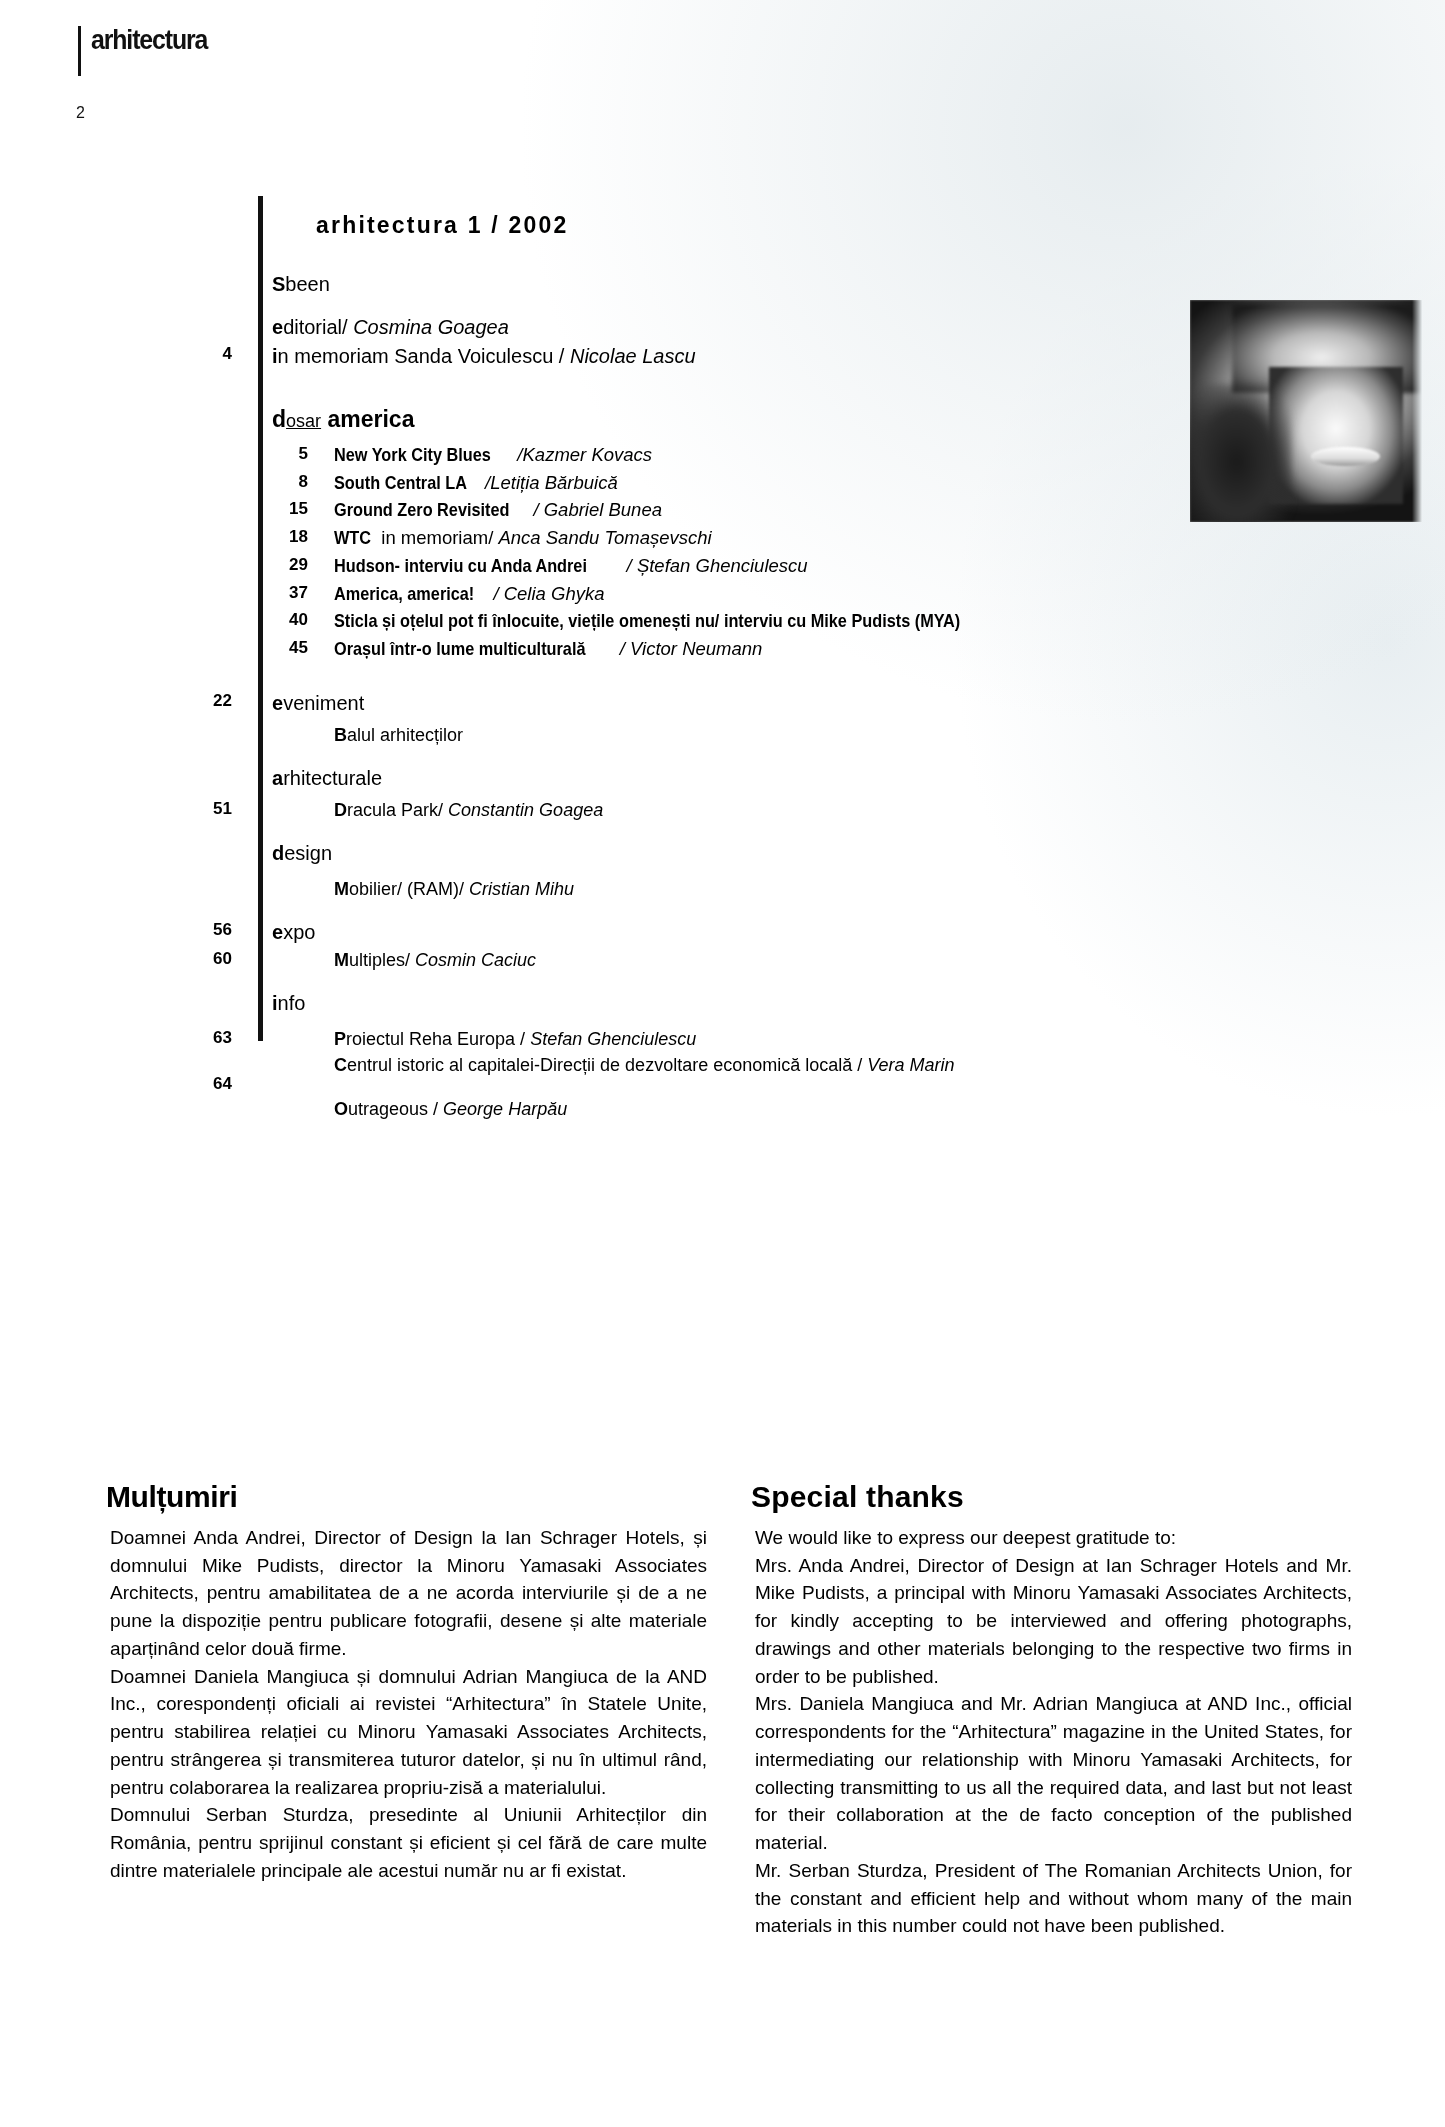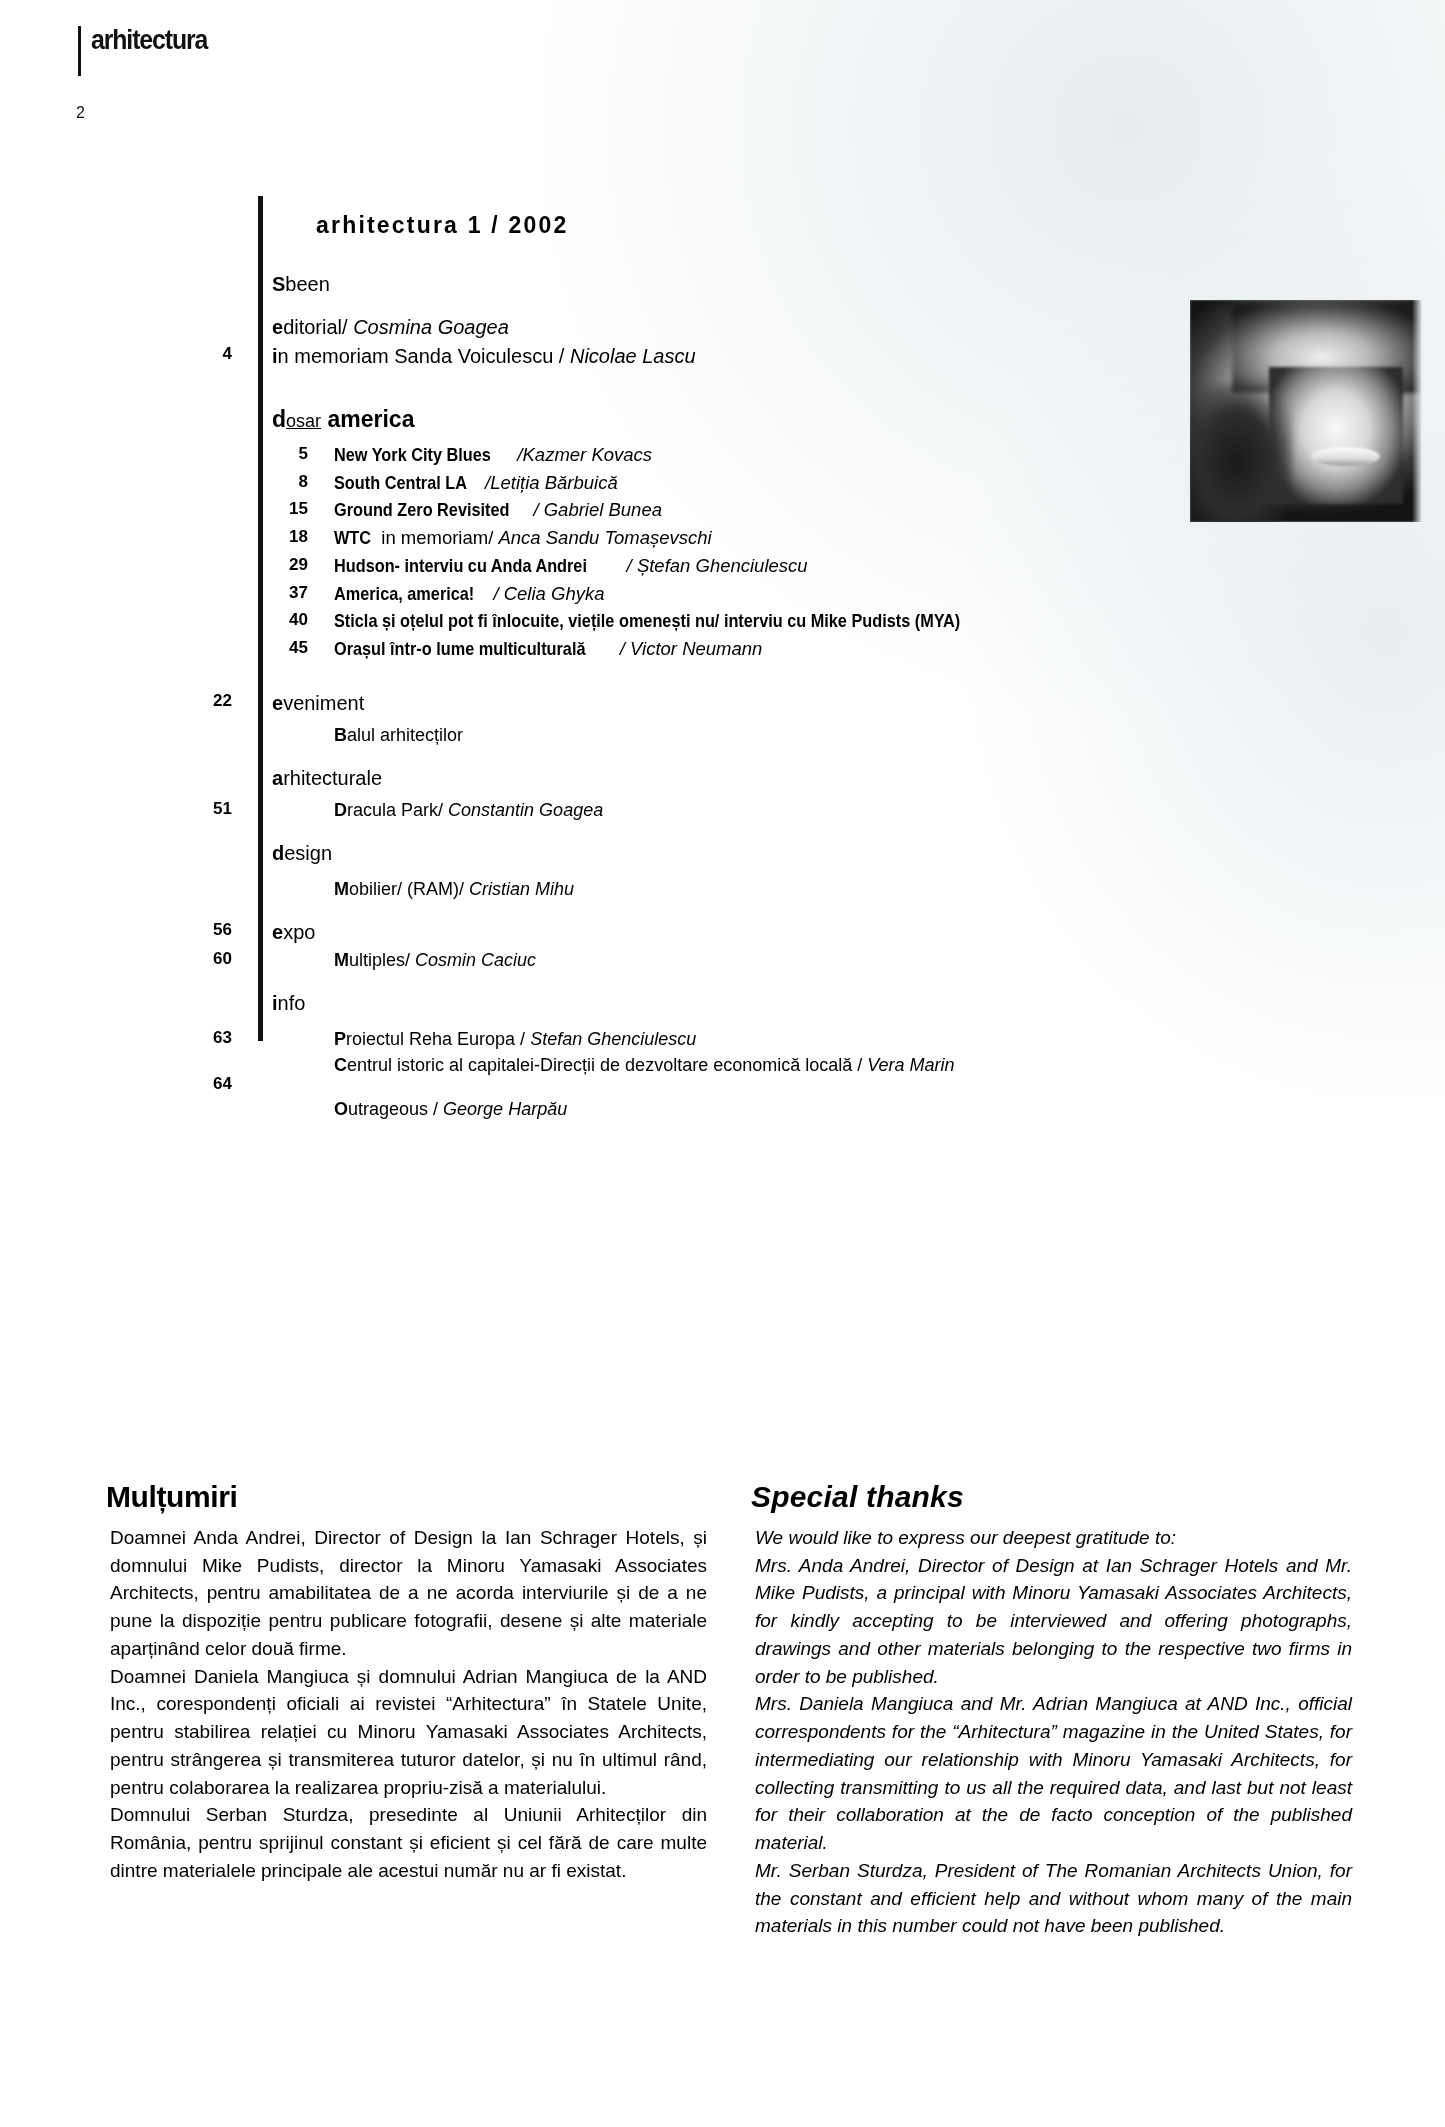--- a/index.html
+++ b/index.html
@@ -139,28 +139,28 @@
   
   .thanks{
     position:absolute;left:106px;top:1480px;width:1250px;
     display:flex;gap:40px;
   }
   .col{width:605px;}
   .col h2{
     margin:0 0 10px 0;
     font-size:30px;font-weight:bold;letter-spacing:-0.4px;
   }
-  .col.en h2{font-style:italic;letter-spacing:0.2px;}
+  .col.en h2{letter-spacing:0.2px;}
   .col p{
     margin:4px;
     font-size:19px;line-height:1.46;
     text-align:justify;
     hyphens:none;
   }
-  .col.en p{font-style:italic;}
+  .col.en p{}
 </style>
 </head>
 <body>
 
 <div class="scan-tint"></div>
 
 <div class="masthead">
   <div class="masthead-rule"></div>
   <div class="masthead-title">arhitectura</div>
 </div>

